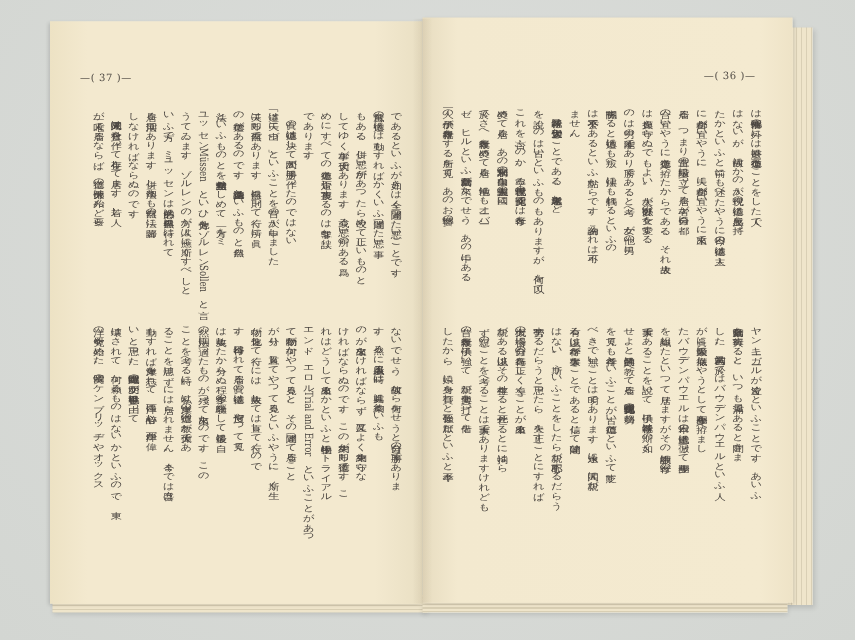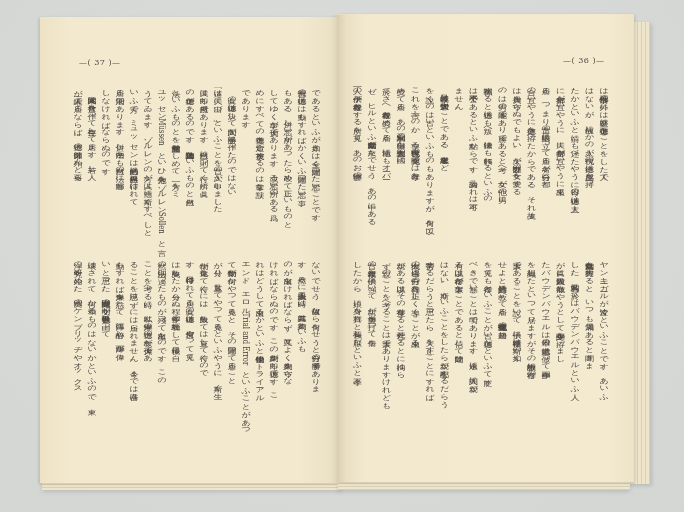--- a/index.html
+++ b/index.html
@@ -44,21 +44,21 @@
   }
   .gutter {
     position: absolute; left: 330px; top: 15px; width: 16px; height: 468px;
     background: linear-gradient(90deg, rgba(0,0,0,0) 0%, rgba(120,100,70,0.10) 50%, rgba(0,0,0,0) 100%);
   }
 
   .folio {
     position: absolute; font-size: 8px; color: #4e4943; letter-spacing: 0.5px;
     white-space: nowrap;
   }
-  .folio-left { left: 79px; top: 58px; }
+  .folio-left { left: 64px; top: 58px; }
   .folio-right { left: 563px; top: 56px; text-align: right; }
 
   .tier {
     position: absolute;
     writing-mode: vertical-rl;
     text-orientation: mixed;
     font-size: 9px;
     color: #4a4540;
     transform: scaleY(0.76);
     transform-origin: top right;

